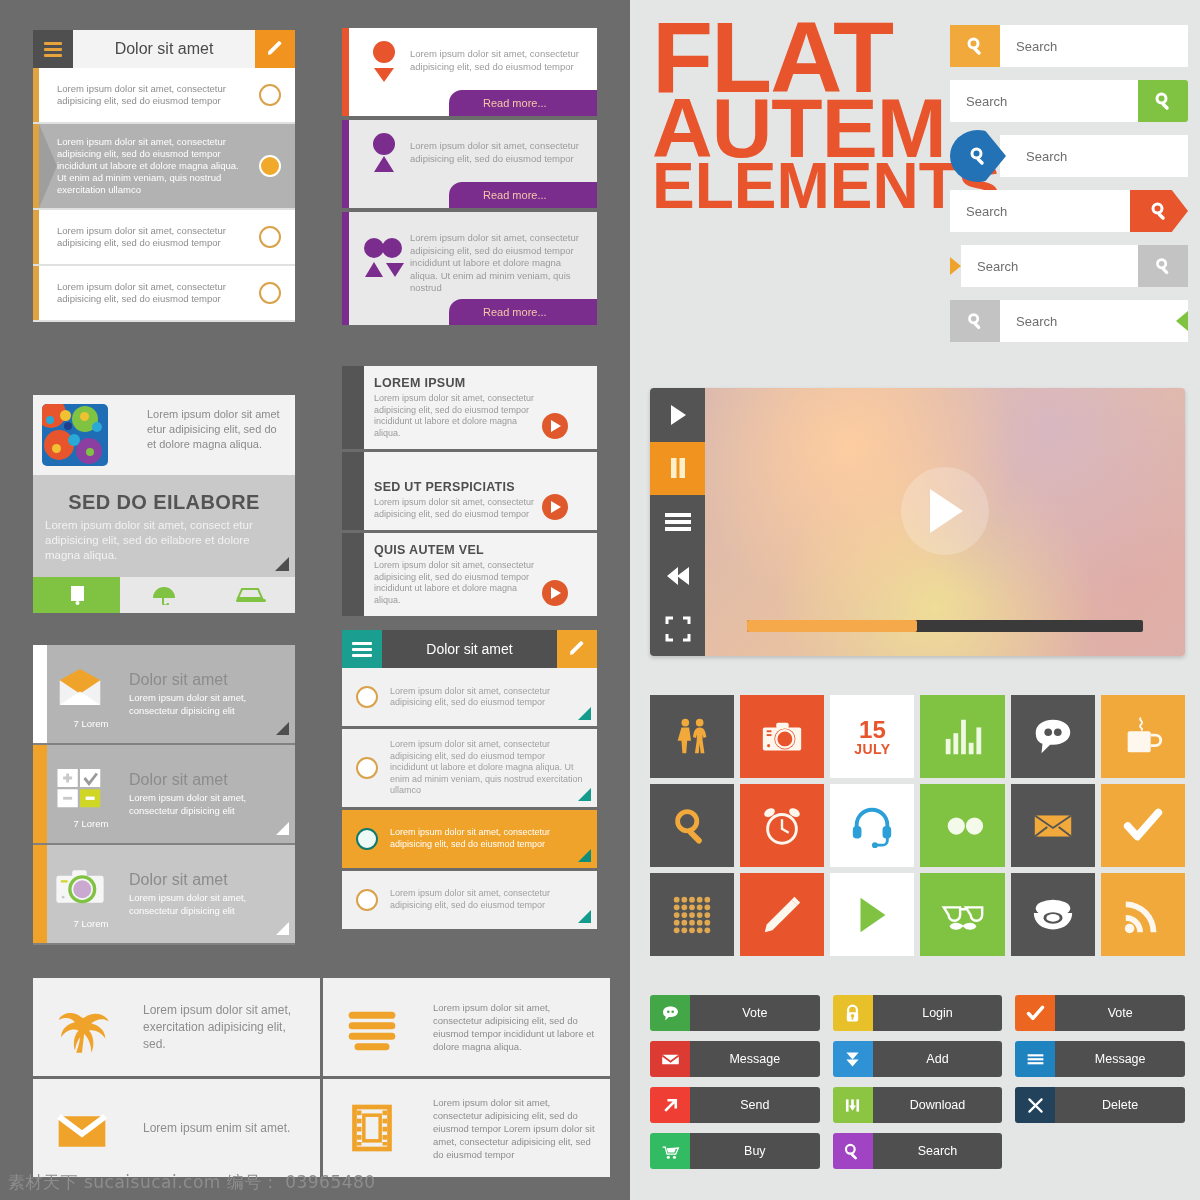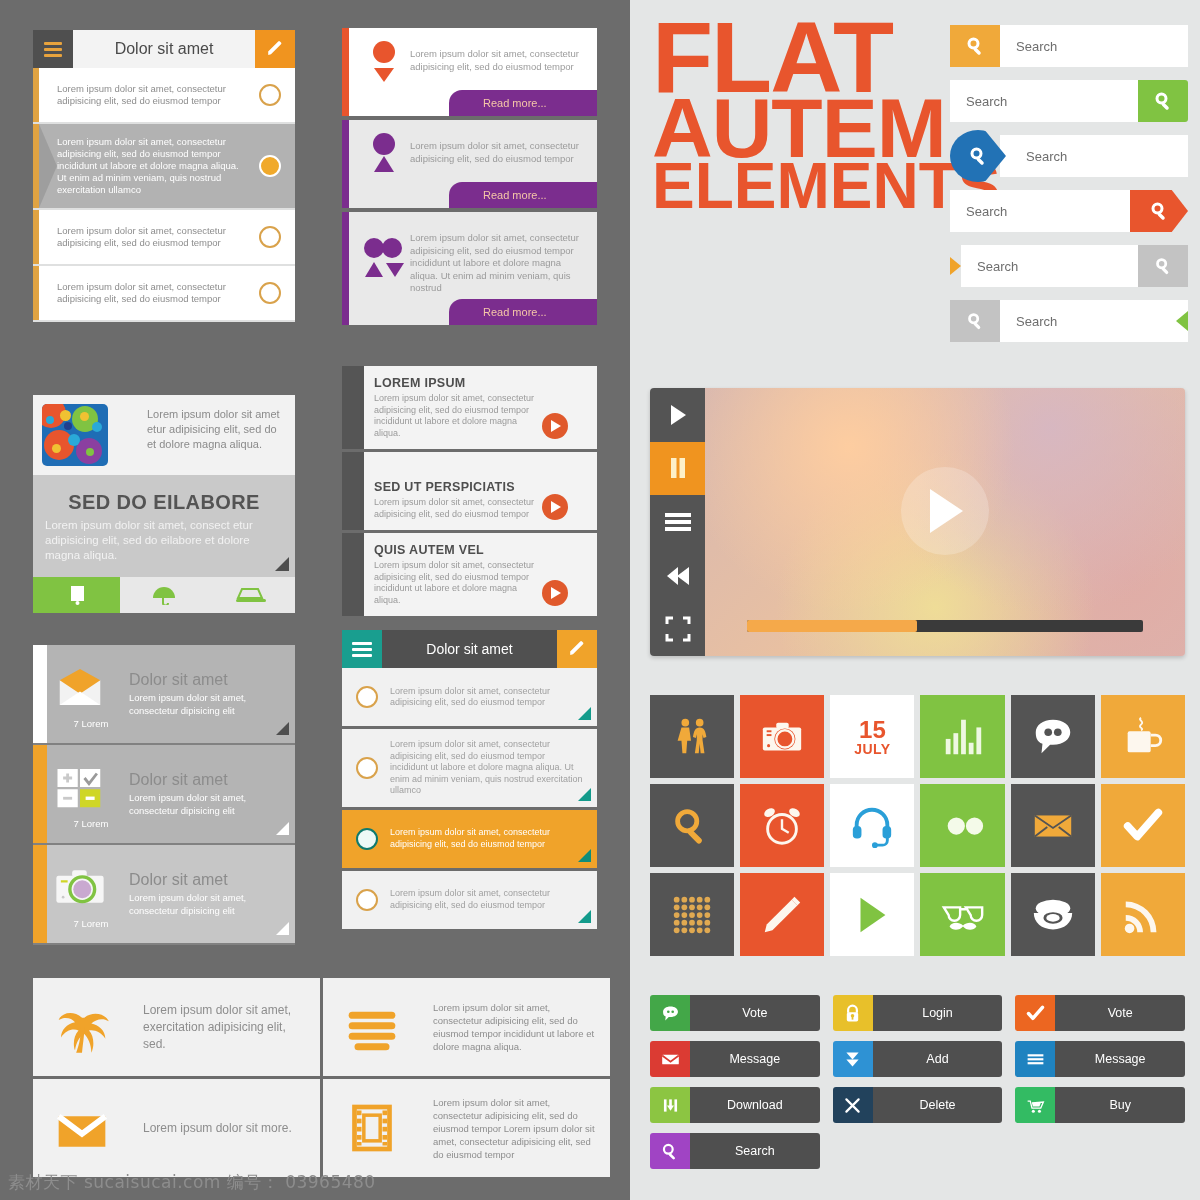--- a/index.html
+++ b/index.html
@@ -354,21 +354,21 @@
         </div>
       </div>
       <div class="dRow">
         <div class="dCell" style="flex: 0 0 287px;">
           <div class="dIcon">
             <svg width="56" height="56" viewBox="0 0 48 48">
               <path d="M4 14h40v26H4z" fill="#f0a32a"></path>
               <path d="M4 14l20 15 20-15" fill="none" stroke="#fff" stroke-width="5"></path>
             </svg>
           </div>
-        <div class="dText big">Lorem ipsum dolor sit more.</div>
+        <div class="dText big">Lorem ipsum enim sit amet.</div>
         </div>
         <div class="dCell" style="flex: 1 1 0%;">
           <div class="dIcon">
             <svg width="56" height="56" viewBox="0 0 48 48">
               <rect x="9" y="6" width="30" height="36" fill="none" stroke="#f0a32a" stroke-width="4"></rect>
               <g fill="#f0a32a">
                 <rect x="11" y="9" width="4" height="4"></rect>
                 <rect x="11" y="16" width="4" height="4"></rect>
                 <rect x="11" y="23" width="4" height="4"></rect>
                 <rect x="11" y="30" width="4" height="4"></rect>
@@ -817,20 +817,28 @@
         <div class="bi" style="background:#1f83c0">
           <svg width="21" height="21" viewBox="0 0 48 48">
             <rect x="6" y="12" width="36" height="5" fill="#fff"></rect>
             <rect x="6" y="21" width="36" height="5" fill="#fff"></rect>
             <rect x="6" y="30" width="36" height="5" fill="#fff"></rect>
           </svg>
         </div>
       <div class="bl">Message</div>
       </div>
       <div class="btn">
+        <div class="bi" style="background:#ef3f35">
+          <svg width="21" height="21" viewBox="0 0 48 48">
+            <path d="M14 34L34 14M20 12h16v16" fill="none" stroke="#fff" stroke-width="6" stroke-linecap="square"></path>
+          </svg>
+        </div>
+      <div class="bl">Send</div>
+      </div>
+      <div class="btn">
         <div class="bi" style="background:#8cc542">
           <svg width="21" height="21" viewBox="0 0 48 48">
             <rect x="9" y="10" width="6" height="28" fill="#fff"></rect>
             <rect x="33" y="10" width="6" height="28" fill="#fff"></rect>
             <rect x="21" y="10" width="6" height="16" fill="#fff"></rect>
             <path d="M16 24l8 12 8-12z" fill="#fff"></path>
           </svg>
         </div>
       <div class="bl">Download</div>
       </div>

